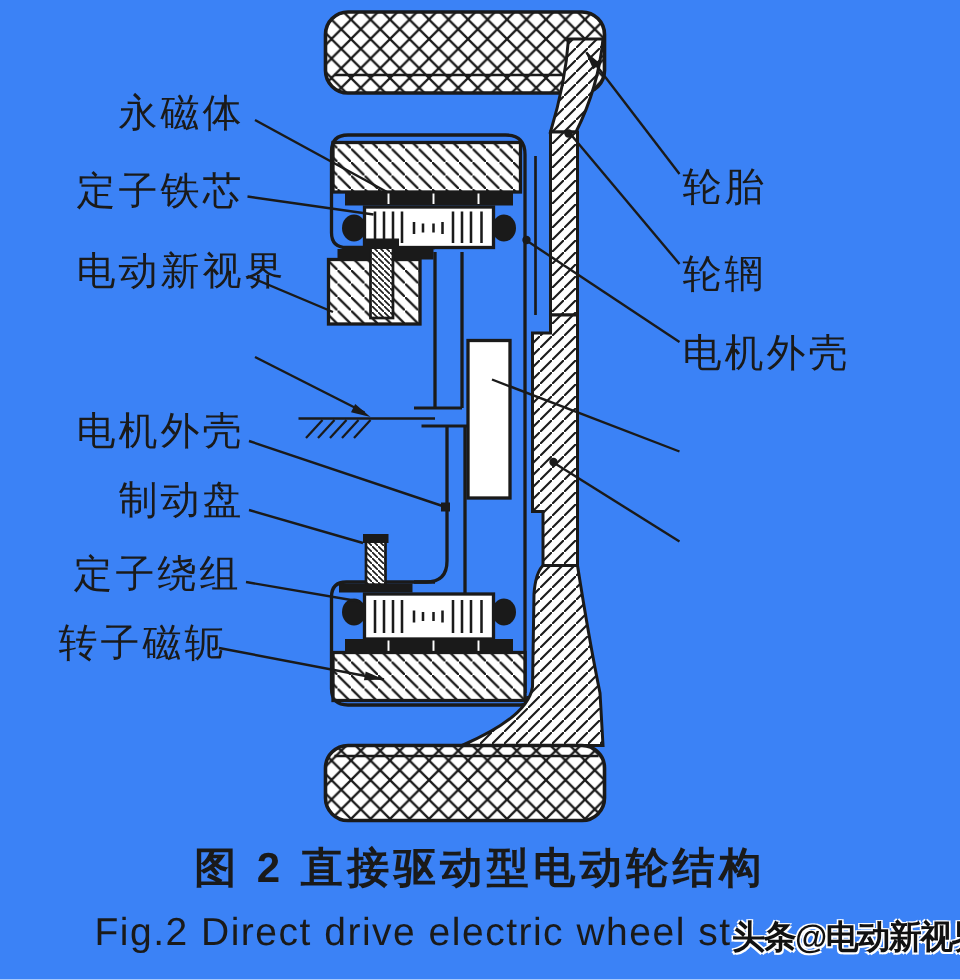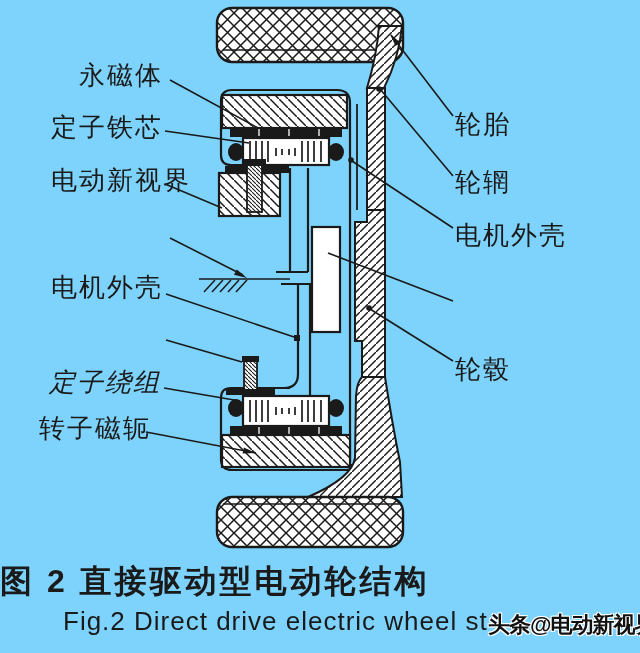--- a/index.html
+++ b/index.html
@@ -1,38 +1,38 @@
 <!DOCTYPE html>
 <html><head>
 <meta charset="utf-8">
 <style>
   html,body{margin:0;padding:0;background:#fff;}
-  .stage{position:relative;width:640px;height:653px;background:#7dd3fc;overflow:hidden;
+  .stage{position:relative;width:640px;height:653px;background:#3b82f6;overflow:hidden;
          font-family:"Liberation Serif","DejaVu Serif",serif;}
   .diagram-svg{position:absolute;left:0;top:0;}
   .lbl{position:absolute;color:#1a1a1a;font-size:26px;line-height:30px;white-space:nowrap;
        letter-spacing:2px;font-family:"Liberation Serif","DejaVu Serif",serif;}
   
   .p-l0{left:79px;top:61px;}
   .p-l1{left:51px;top:113px;}
   .p-l2{left:51px;top:166px;}
   .p-l3{left:79px;top:219px;}
   .p-l4{left:51px;top:273px;}
   .p-l5{left:79px;top:319px;}
-  .p-l6{left:49px;top:368px;font-style:italic;}
+  .p-l6{left:49px;top:368px;}
   .p-l7{left:39px;top:414px;}
   
   .p-r0{left:455px;top:110px;}
   .p-r1{left:455px;top:168px;}
   .p-r2{left:455px;top:221px;}
   .p-r3{left:455px;top:296px;}
   .p-r4{left:455px;top:355px;}
-  .cap-cn{position:absolute;left:0;top:560px;width:640px;color:#1a1a1a;
+  .cap-cn{position:absolute;left:0;top:560px;width:640px;text-align:center;color:#1a1a1a;
           font-family:"Liberation Sans","DejaVu Sans",sans-serif;font-weight:700;
-          font-size:32px;letter-spacing:3px;}
+          font-size:28px;letter-spacing:3px;}
   .cap-en{position:absolute;left:63px;top:606px;color:#1a1a1a;white-space:nowrap;
           font-family:"Liberation Sans","DejaVu Sans",sans-serif;font-weight:400;
           font-size:26px;letter-spacing:1px;}
   .wm{position:absolute;left:488px;top:610px;color:#111;white-space:nowrap;
       font-family:"Liberation Sans","DejaVu Sans",sans-serif;font-weight:700;
       font-size:22px;letter-spacing:-1px;
       text-shadow:1px 1px 0 #fff,-1px -1px 0 #fff,1px -1px 0 #fff,-1px 1px 0 #fff;}
 </style>
 </head>
 <body>
@@ -224,25 +224,25 @@
         <line x1="453" y1="361" x2="370" y2="309"></line>
         <circle cx="369" cy="308" r="2.8" stroke="none"></circle>
       </g>
     </g>
   </svg>
 
   <div class="lbl p-l0">永磁体</div>
   <div class="lbl p-l1">定子铁芯</div>
   <div class="lbl p-l2">电动新视界</div>
   <div class="lbl p-l4">电机外壳</div>
+  <div class="lbl p-l5">制动盘</div>
   <div class="lbl p-l6">定子绕组</div>
   <div class="lbl p-l7">转子磁轭</div>
 
   <div class="lbl p-r0">轮胎</div>
   <div class="lbl p-r1">轮辋</div>
   <div class="lbl p-r2">电机外壳</div>
-  <div class="lbl p-r4">轮毂</div>
 
   <div class="cap-cn">图 2 直接驱动型电动轮结构</div>
   <div class="cap-en">Fig.2 Direct drive electric wheel st</div>
   <div class="wm">头条@电动新视界</div>
 
 </div>
 
 </body></html>

